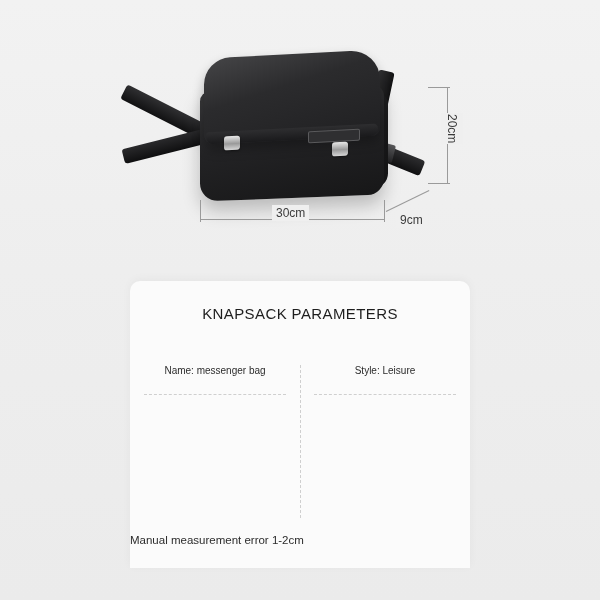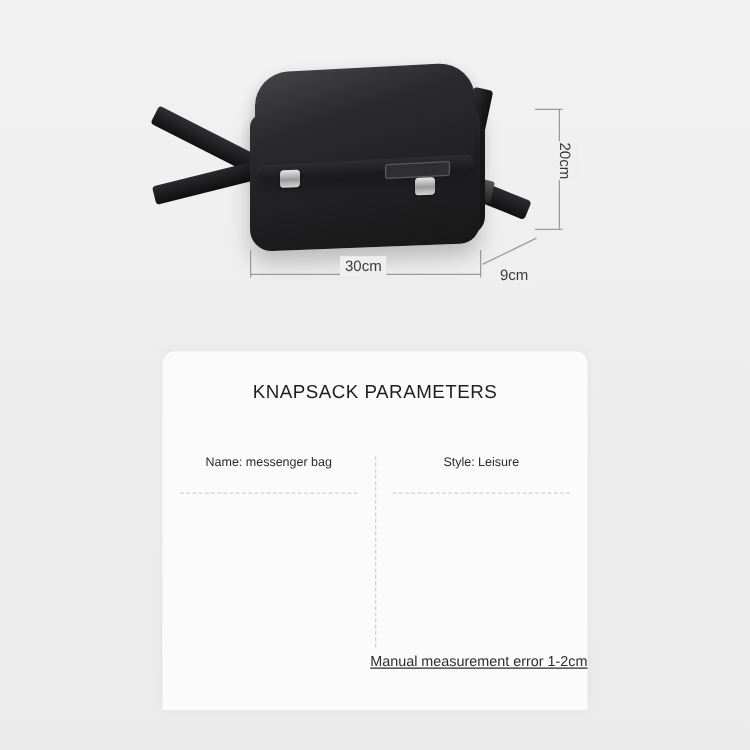--- a/index.html
+++ b/index.html
@@ -213,26 +213,25 @@
     position: absolute;
     left: 170px;
     top: 84px;
     width: 1px;
     height: 153px;
     border-left: 1px dashed #cfcfcf;
   }
   .footnote {
     position: absolute;
     left: 0;
-    top: 243px;
+    top: 253px;
     width: 100%;
-    text-align: right;
+    text-align: left;
     font-size: 11.5px;
     color: #2c2c2c;
-    text-decoration: underline;
   }
 </style>
 </head>
 <body>
 
 <div class="page">
 
   <div class="photo-area">
 
     <div class="bag">

